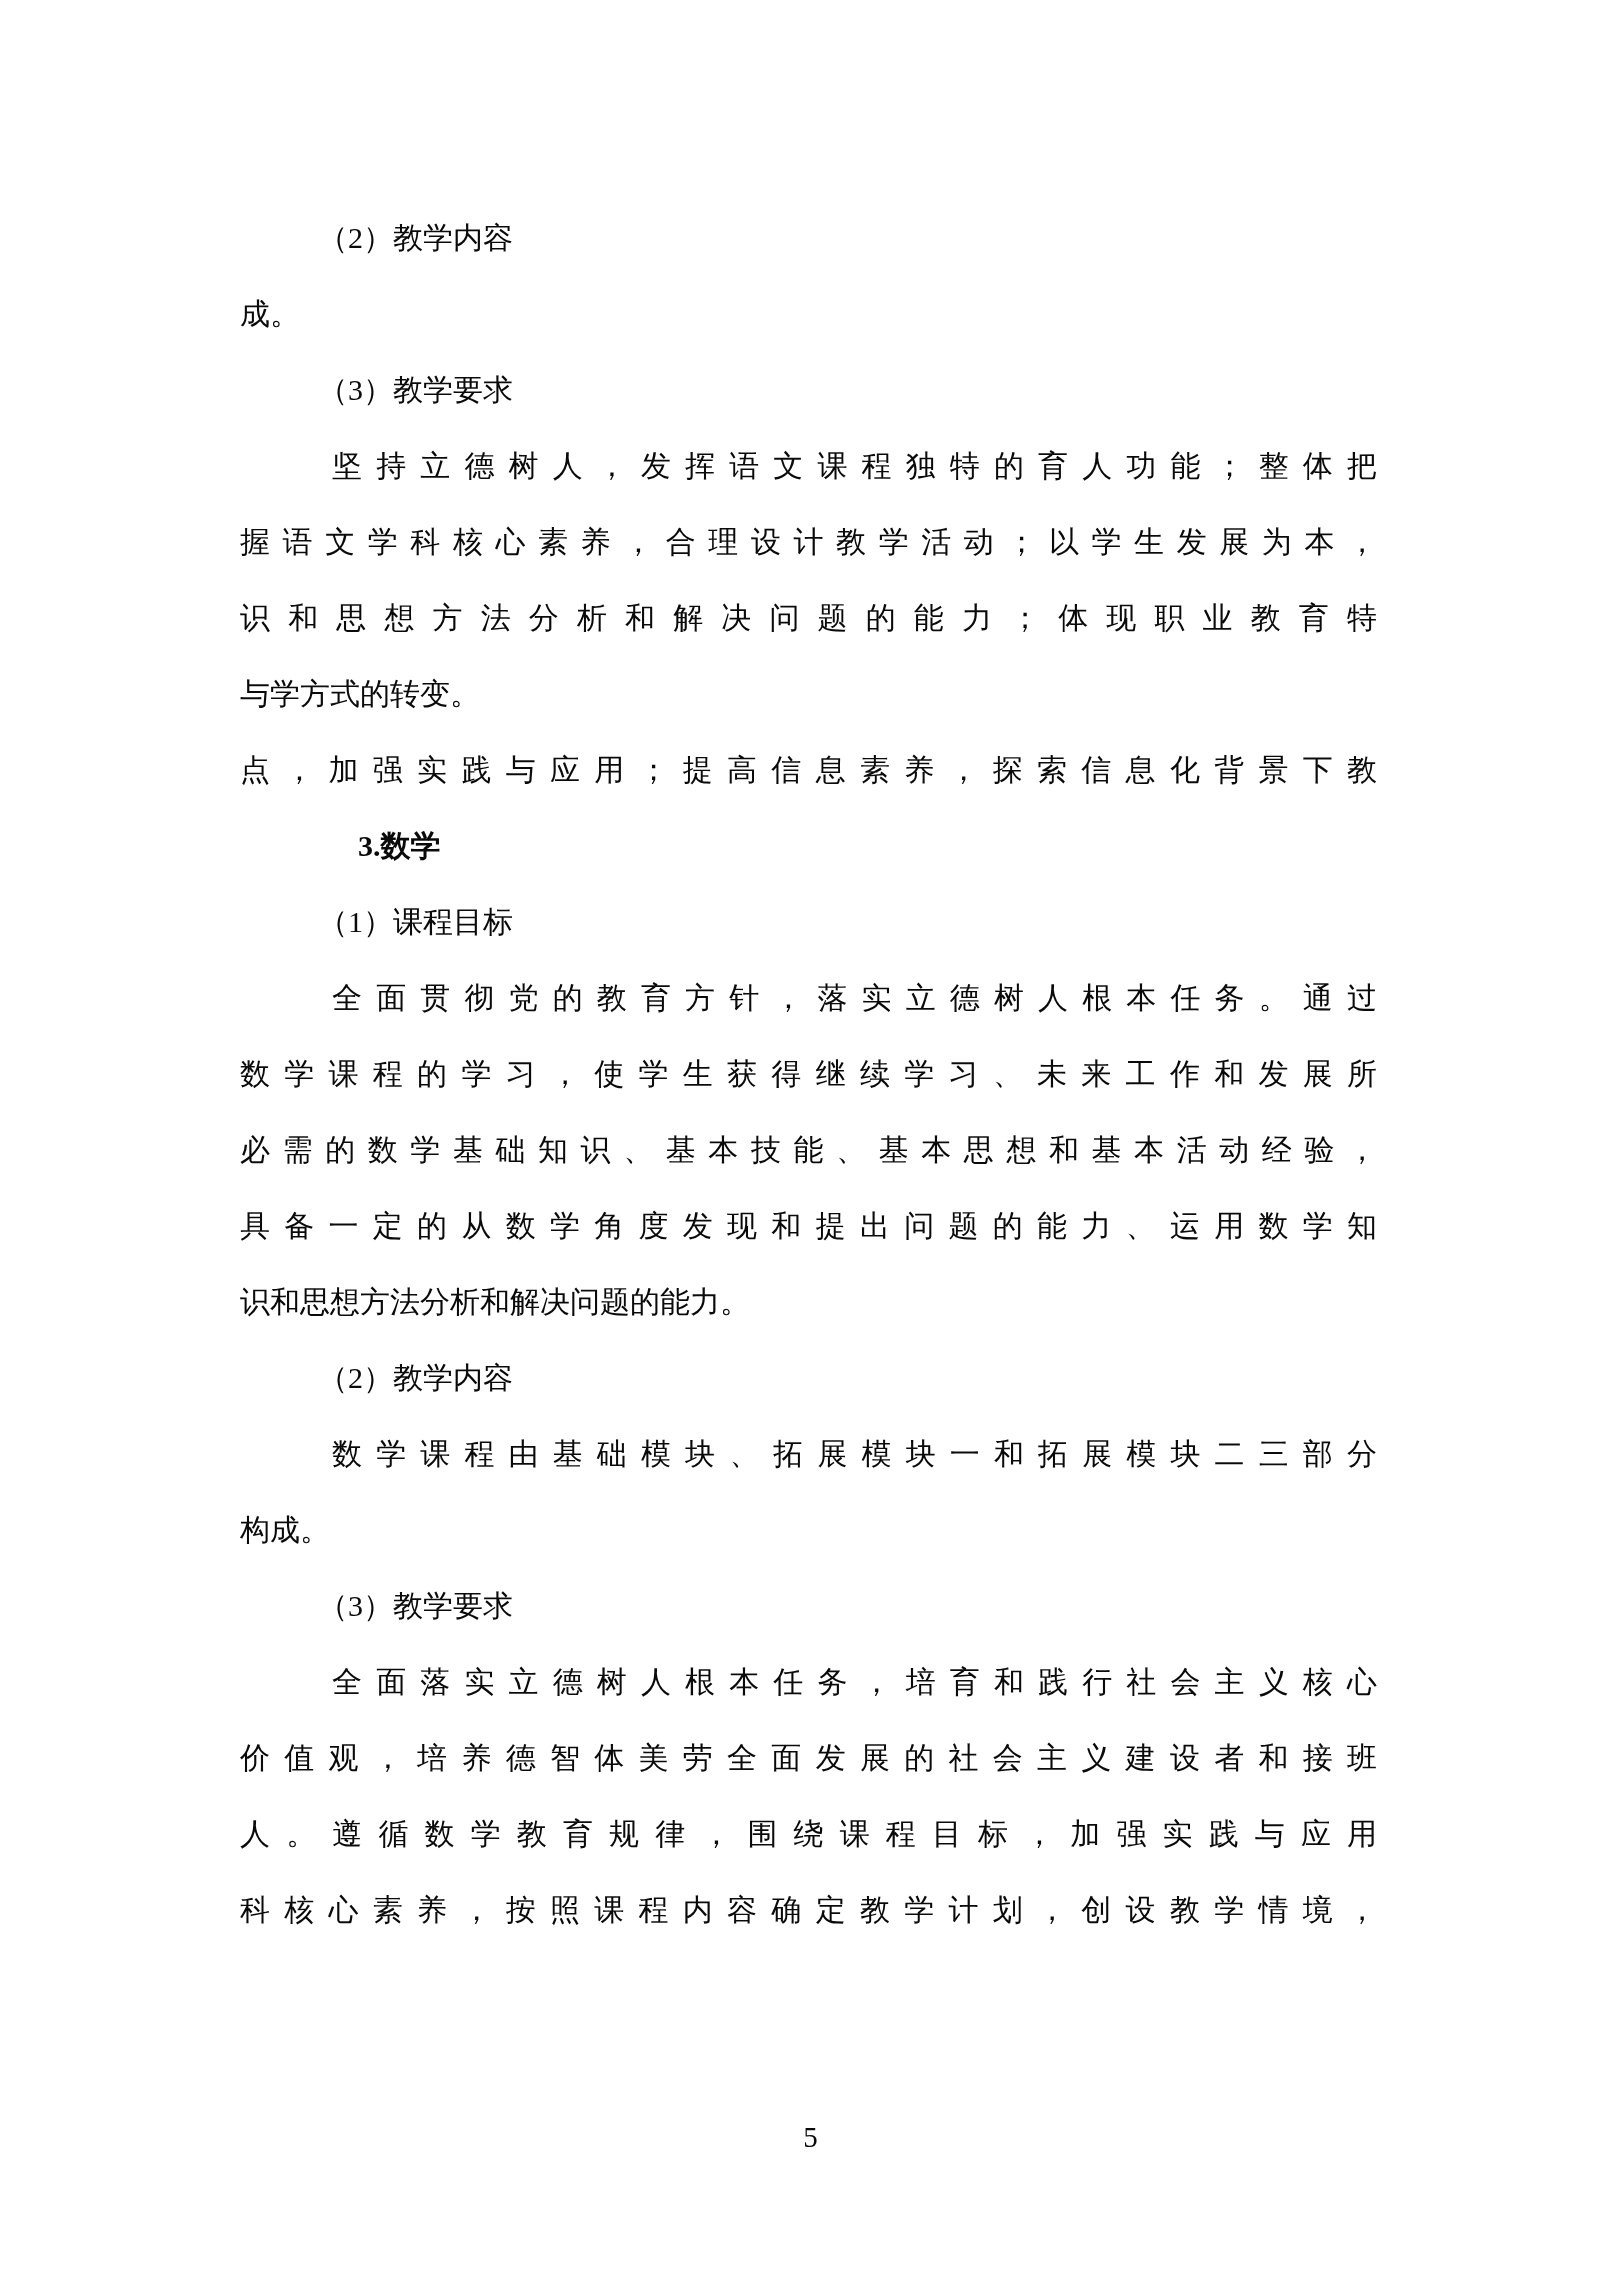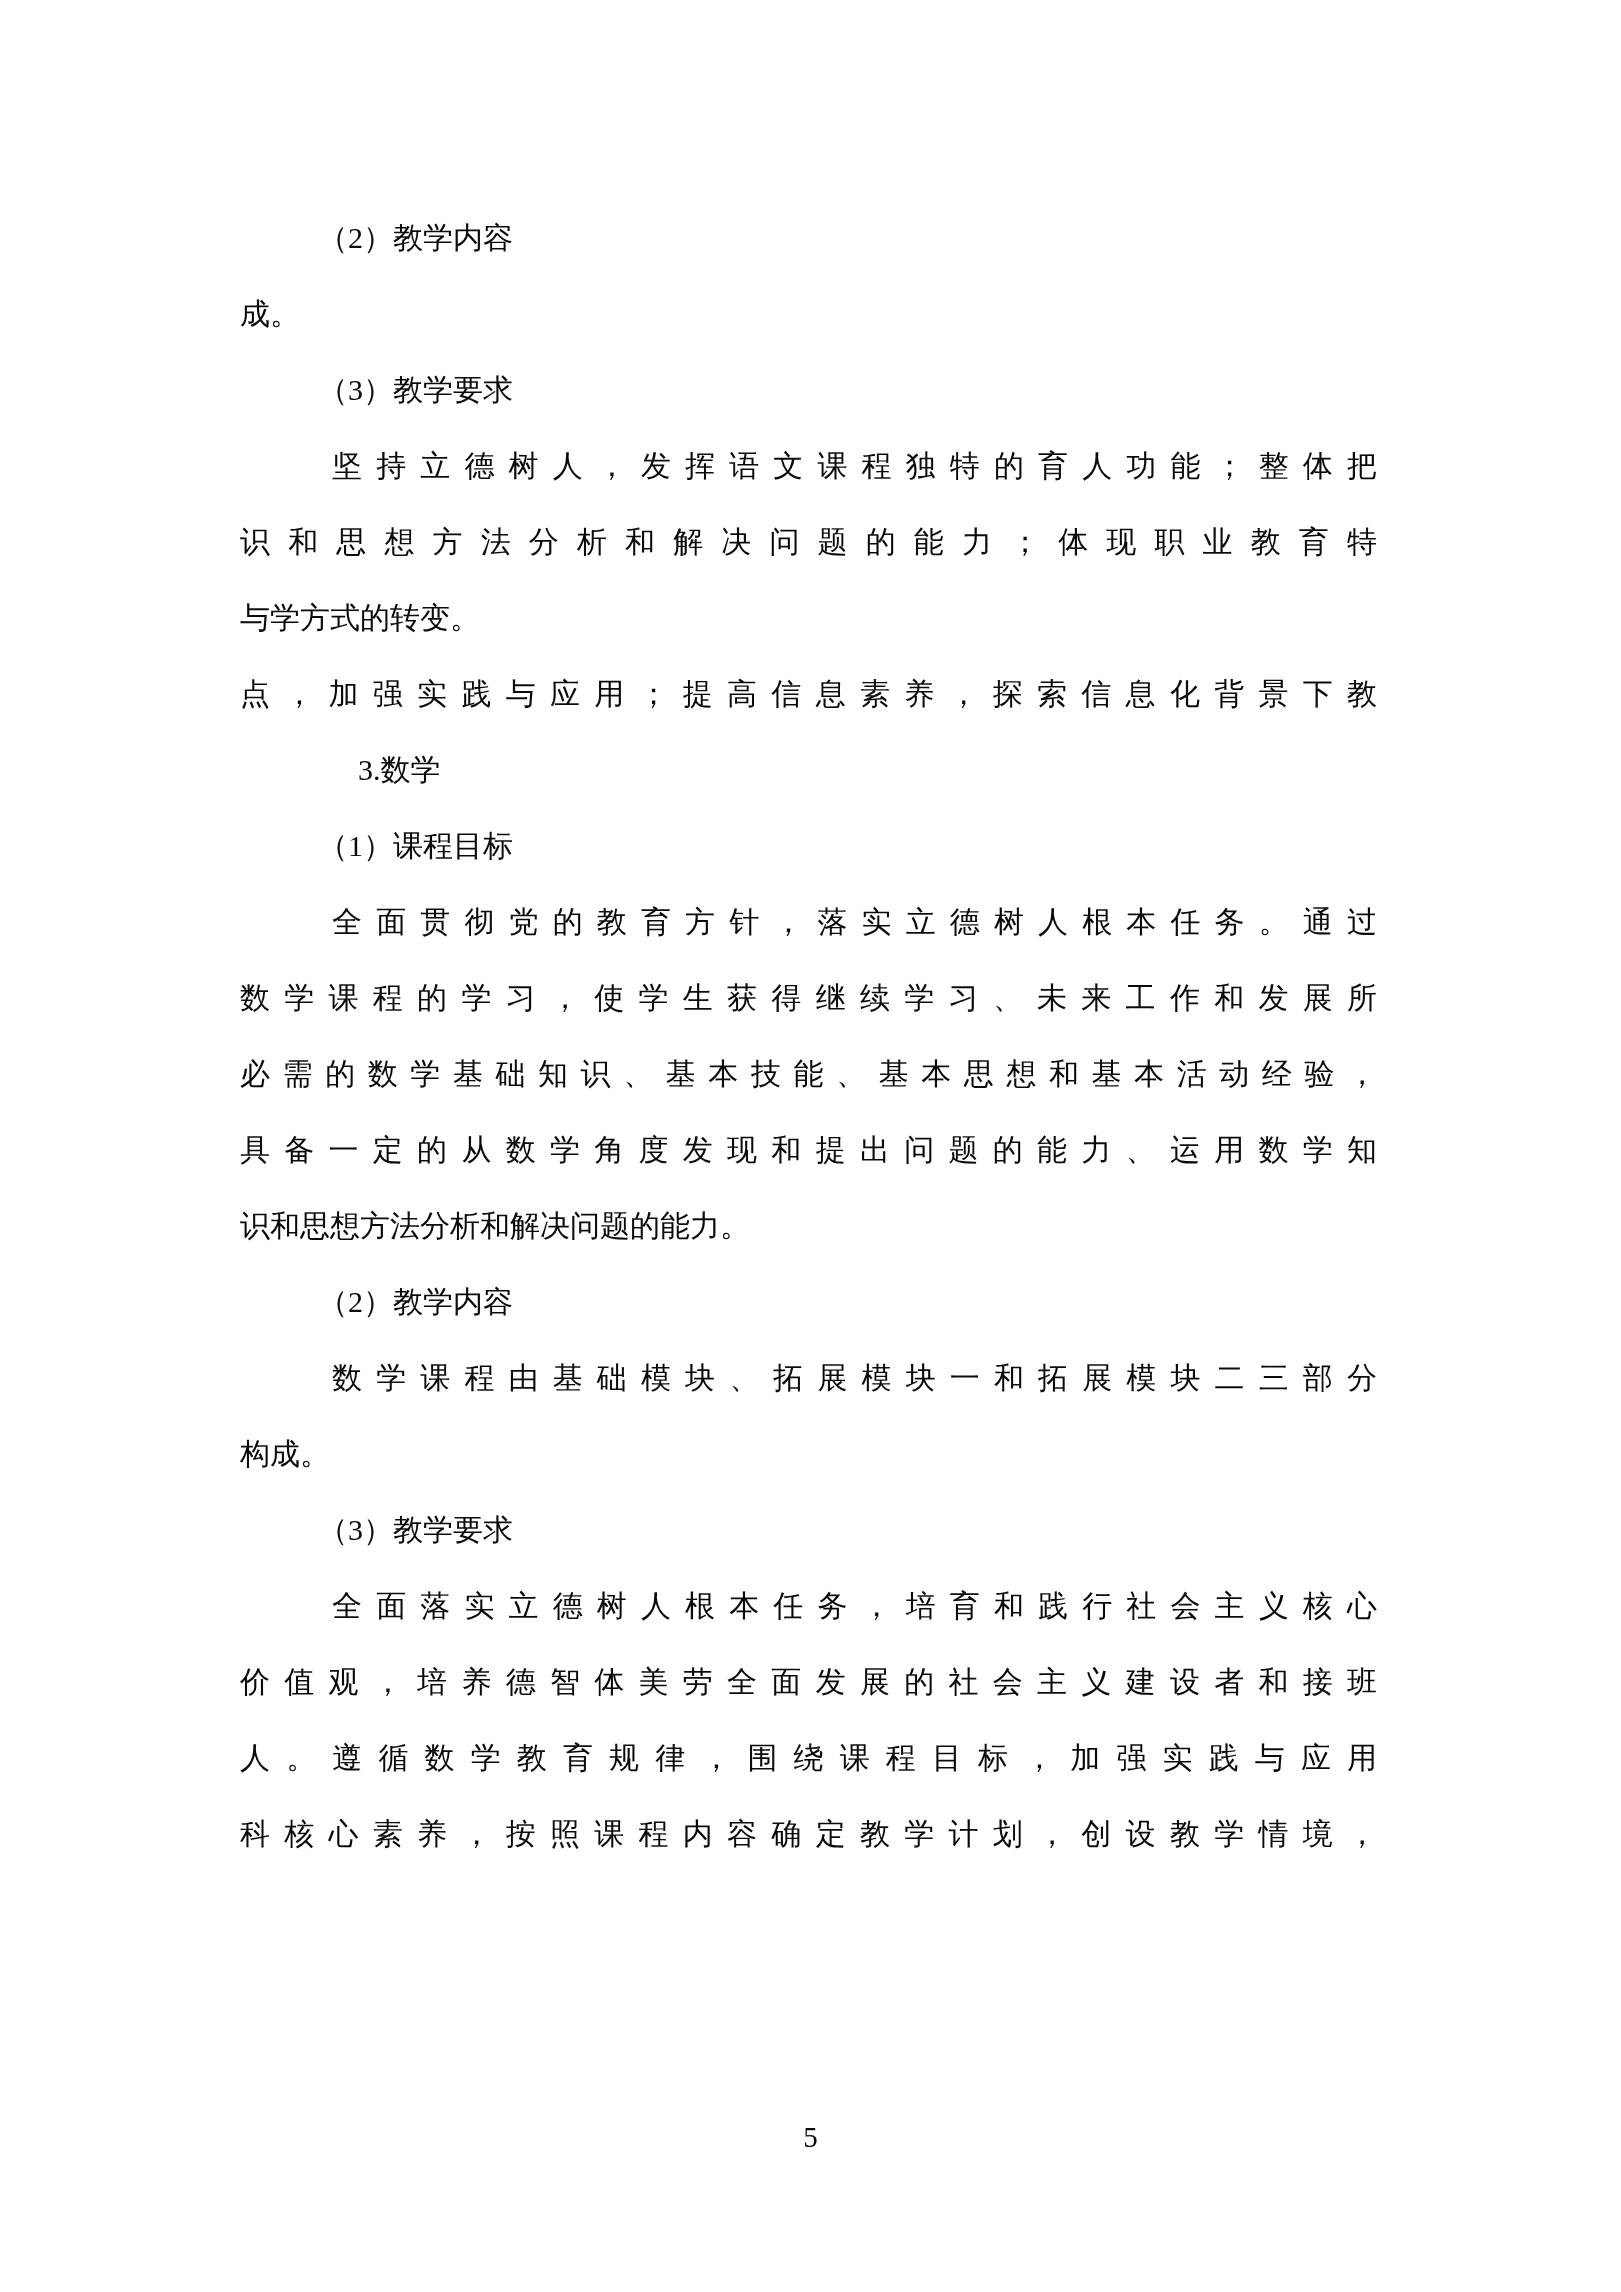--- a/index.html
+++ b/index.html
@@ -31,41 +31,42 @@
     white-space: nowrap; 
   }
   .doc-line.short,
   .doc-line.subhead,
   .doc-line.section {
     text-align: left;
     text-align-last: left;
   }
   .doc-line.first  { text-indent: 92px; }
   .doc-line.subhead { text-indent: 78px; }
-  .doc-line.section { text-indent: 118px; font-weight: normal; }
+  .doc-line.section { text-indent: 118px; font-weight: bold; }
   .page-number {
     position: absolute;
     left: 0;
     top: 2120px;
     width: 100%;
     text-align: center;
     font-size: 29px;
     line-height: 35px;
     color: var(--ink, #0a0a0a);
   }
 </style>
 </head>
 <body>
 
 <div class="page">
   <main class="doc-body" id="doc-lines">
       <div class="doc-line subhead">（2）教学内容</div>
       <div class="doc-line short">成。</div>
       <div class="doc-line subhead">（3）教学要求</div>
       <div class="doc-line first">坚持立德树人，发挥语文课程独特的育人功能；整体把</div>
+      <div class="doc-line body">握语文学科核心素养，合理设计教学活动；以学生发展为本，</div>
       <div class="doc-line body">识和思想方法分析和解决问题的能力；体现职业教育特</div>
       <div class="doc-line short">与学方式的转变。</div>
       <div class="doc-line body">点，加强实践与应用；提高信息素养，探索信息化背景下教</div>
       <div class="doc-line section">3.数学</div>
       <div class="doc-line subhead">（1）课程目标</div>
       <div class="doc-line first">全面贯彻党的教育方针，落实立德树人根本任务。通过</div>
       <div class="doc-line body">数学课程的学习，使学生获得继续学习、未来工作和发展所</div>
       <div class="doc-line body">必需的数学基础知识、基本技能、基本思想和基本活动经验，</div>
       <div class="doc-line body">具备一定的从数学角度发现和提出问题的能力、运用数学知</div>
       <div class="doc-line short">识和思想方法分析和解决问题的能力。</div>

